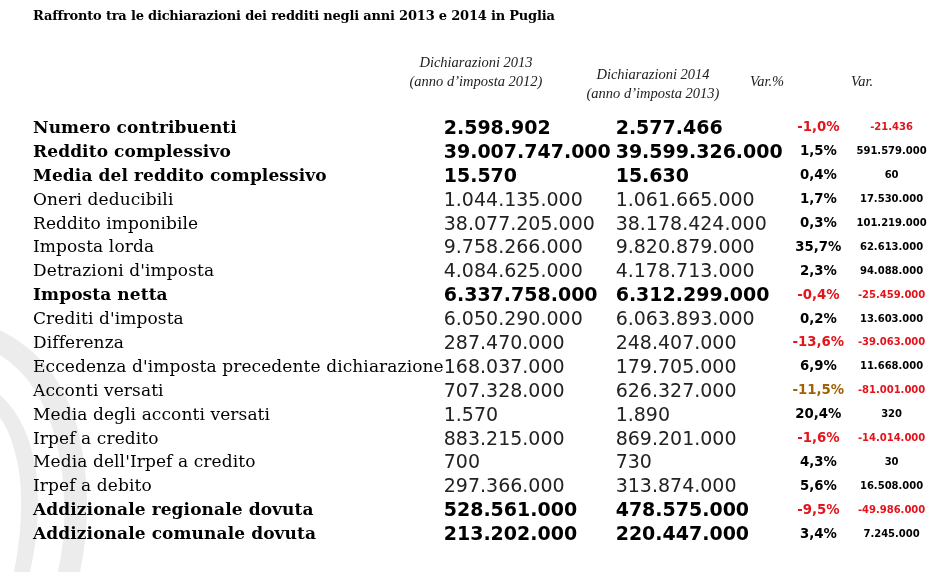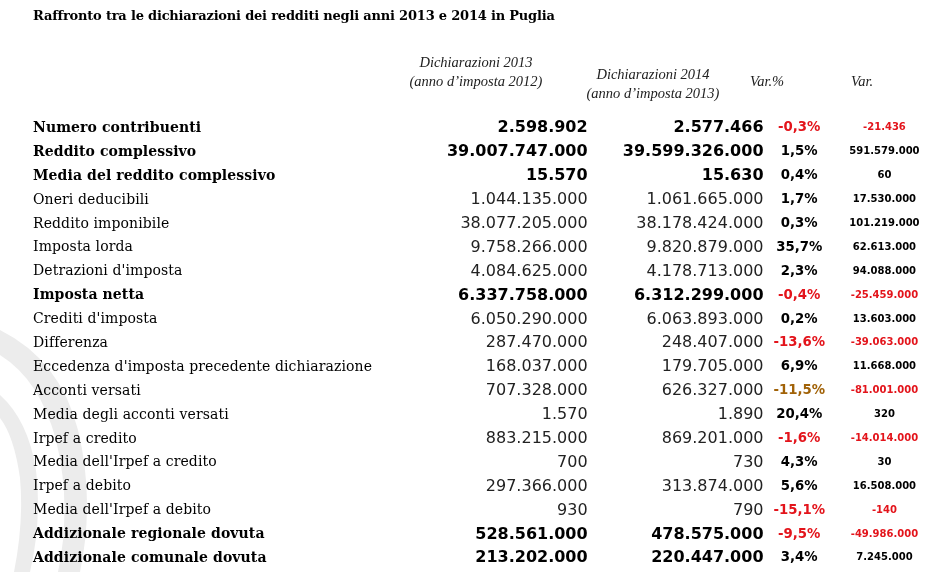--- a/index.html
+++ b/index.html
@@ -59,29 +59,29 @@
     }
     table.data td {
       padding: 0;
       height: 23.9px;
       white-space: nowrap;
       vertical-align: middle;
     }
     td.label {
       width: 380px;
       font-family: "DejaVu Serif", serif;
-      font-size: 14px;
+      font-size: 17px;
       letter-spacing: 0.1px;
       margin-left: 19px;
     }
     td.v13, td.v14 {
       width: 177px;
-      text-align: right;
+      text-align: left;
       font-family: "DejaVu Sans", sans-serif;
-      font-size: 16px;
+      font-size: 19px;
       color: #222;
     }
     td.vpct {
       width: 72px;
       text-align: center;
       font-family: "DejaVu Sans", sans-serif;
       font-weight: bold;
       font-size: 13.3px;
     }
     td.vabs {
@@ -116,21 +116,21 @@
 </div>
 <div class="col-head ch-varp">Var.%</div>
 <div class="col-head ch-var">Var.</div>
 
 <table class="data">
   <tbody id="rows">
       <tr class="bold">
         <td class="label">Numero contribuenti</td>
         <td class="v13">2.598.902</td>
         <td class="v14">2.577.466</td>
-        <td class="vpct neg" style="color: rgb(227, 20, 27);">-0,3%</td>
+        <td class="vpct neg" style="color: rgb(227, 20, 27);">-1,0%</td>
         <td class="vabs neg" style="color: rgb(227, 20, 27);">-21.436</td>
       </tr>
       <tr class="bold">
         <td class="label">Reddito complessivo</td>
         <td class="v13">39.007.747.000</td>
         <td class="v14">39.599.326.000</td>
         <td class="vpct">1,5%</td>
         <td class="vabs">591.579.000</td>
       </tr>
       <tr class="bold">
@@ -224,27 +224,20 @@
         <td class="vpct">4,3%</td>
         <td class="vabs">30</td>
       </tr>
       <tr>
         <td class="label">Irpef a debito</td>
         <td class="v13">297.366.000</td>
         <td class="v14">313.874.000</td>
         <td class="vpct">5,6%</td>
         <td class="vabs">16.508.000</td>
       </tr>
-      <tr>
-        <td class="label">Media dell'Irpef a debito</td>
-        <td class="v13">930</td>
-        <td class="v14">790</td>
-        <td class="vpct neg" style="color: rgb(227, 20, 27);">-15,1%</td>
-        <td class="vabs neg" style="color: rgb(227, 20, 27);">-140</td>
-      </tr>
       <tr class="bold">
         <td class="label">Addizionale regionale dovuta</td>
         <td class="v13">528.561.000</td>
         <td class="v14">478.575.000</td>
         <td class="vpct neg" style="color: rgb(227, 20, 27);">-9,5%</td>
         <td class="vabs neg" style="color: rgb(227, 20, 27);">-49.986.000</td>
       </tr>
       <tr class="bold">
         <td class="label">Addizionale comunale dovuta</td>
         <td class="v13">213.202.000</td>

